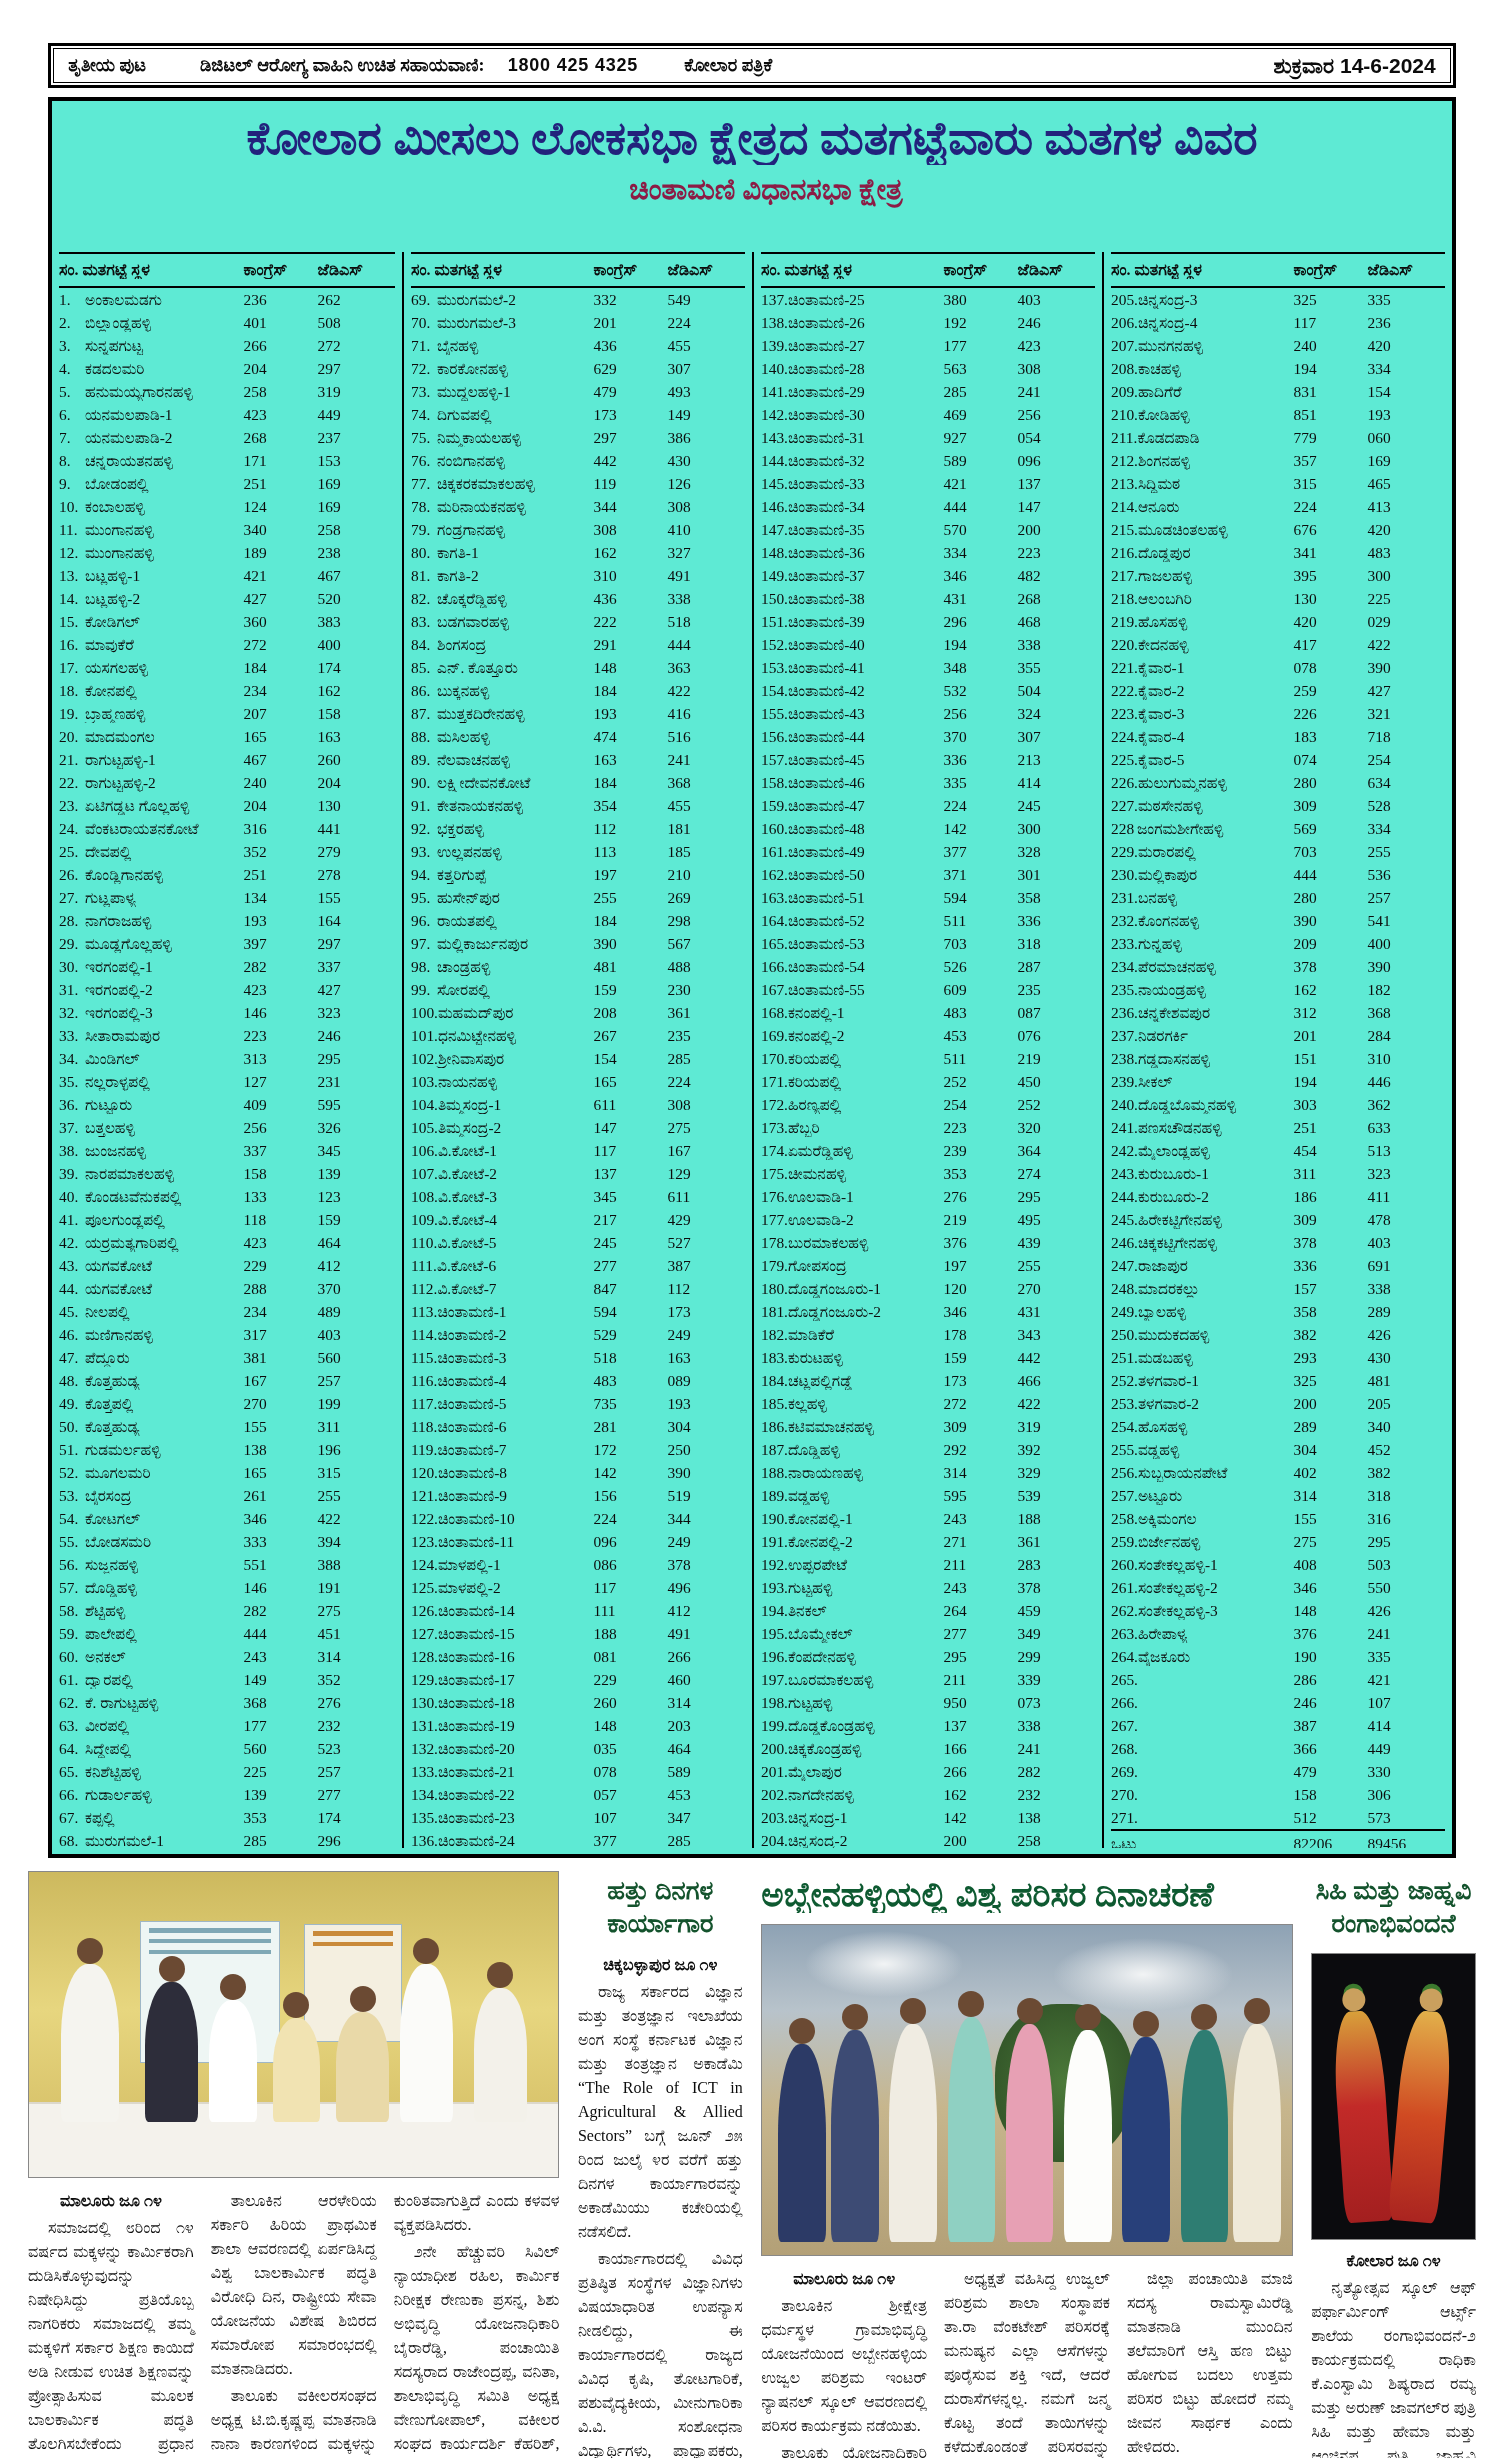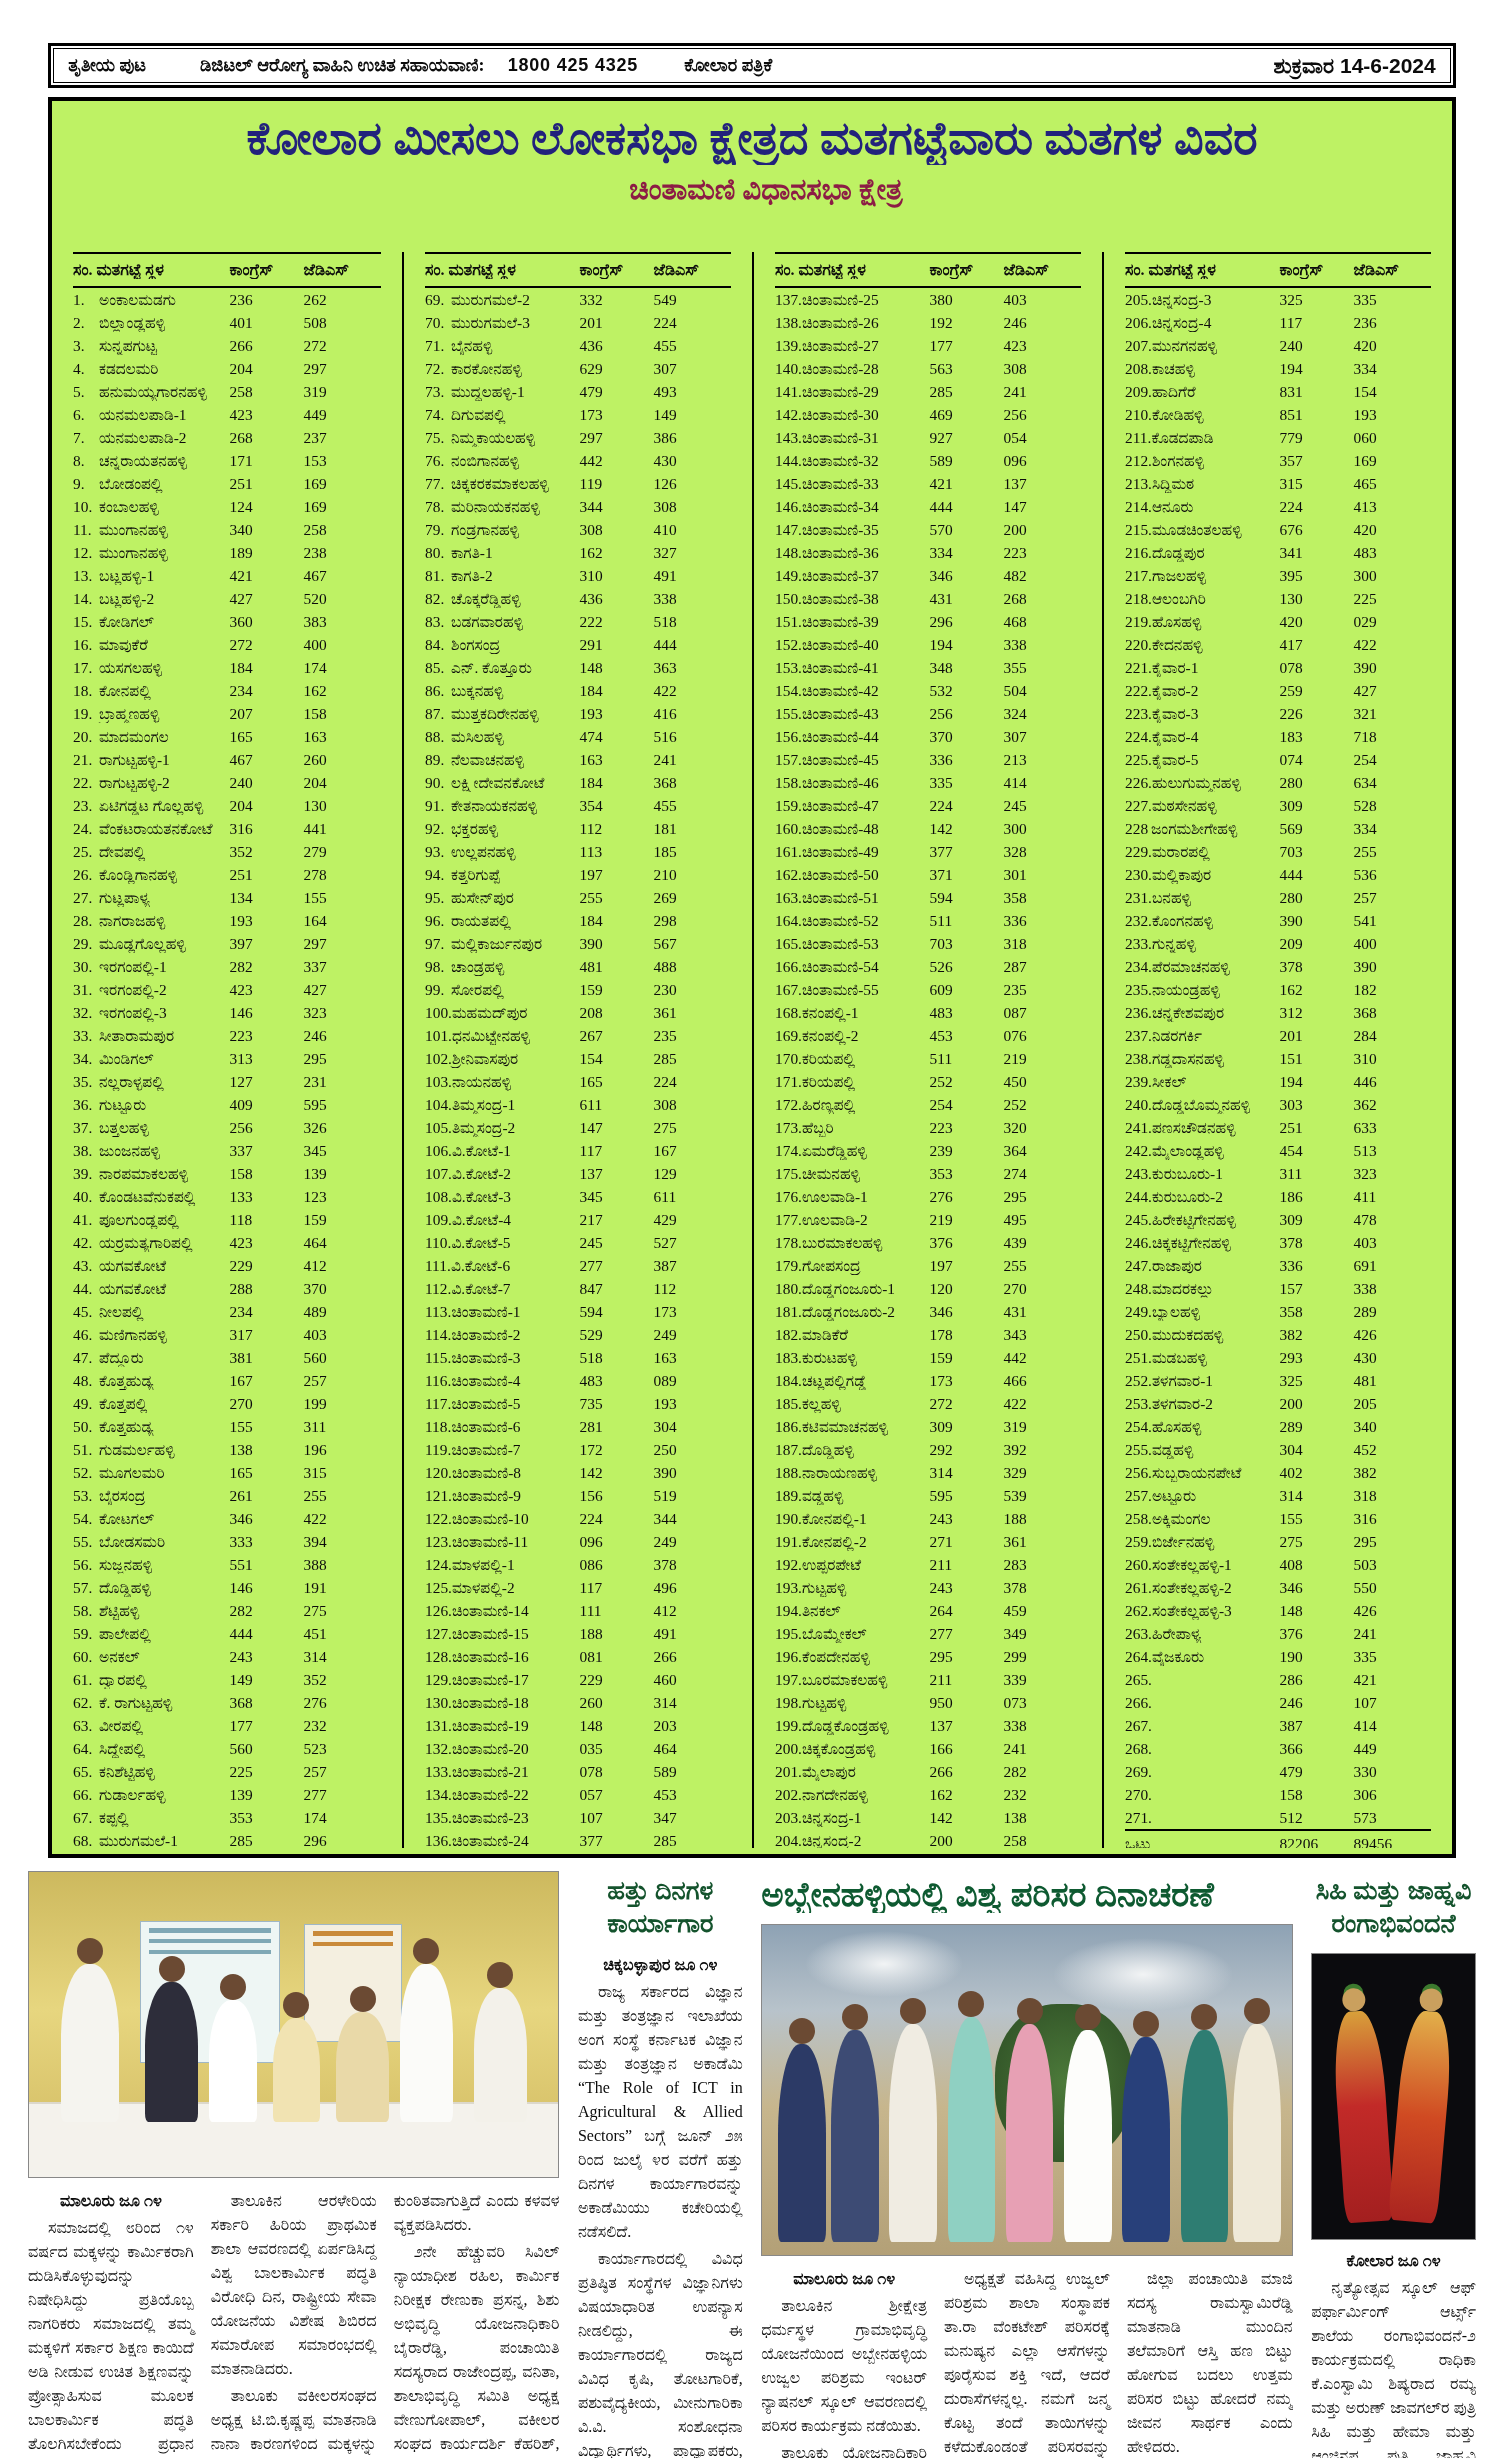--- a/index.html
+++ b/index.html
@@ -17,36 +17,36 @@
     padding:0 14px;box-sizing:border-box;gap:23px;white-space:nowrap;
   }
   .mh-page{font-weight:bold;font-size:18px;}
   .mh-help{font-weight:bold;font-size:18px;margin-left:31px;}
   .mh-phone{font-weight:bold;font-size:18px;font-family:"Liberation Sans",sans-serif;letter-spacing:0.8px;}
   .mh-paper{font-weight:bold;font-size:18px;margin-left:23px;}
   .mh-date{font-weight:bold;font-size:21px;margin-left:auto;font-family:"Liberation Sans",sans-serif;}
   
   .main-box{
     position:absolute;left:48px;top:97px;width:1408px;height:1761px;
-    border:4.6px solid #000;box-sizing:border-box;background:#bef264;
+    border:4.6px solid #000;box-sizing:border-box;background:#5eead4;
   }
   .main-headline{
     margin:12.4px 6.2px 0 6.2px;text-align:center;font-weight:bold;
     font-size:46px;line-height:1.12;color:var(--headline-navy,#22227c);
     white-space:nowrap;overflow:hidden;
   }
   .sub-headline{
     margin:7.7px 0 0 0;text-align:center;font-weight:bold;
     font-size:29px;color:var(--subhead-maroon,#8c1c45);padding-left:28px;
   }
   .table-wrap{
     position:absolute;left:0;right:0;top:151px;bottom:6.2px;
     display:grid;grid-template-columns:1fr 1fr 1fr 1fr;
   }
-  .tcol{border-left:2.3px solid #000;padding:0 21px;box-sizing:border-box;overflow:hidden;}
+  .tcol{border-left:2.3px solid #000;padding:0 7px;box-sizing:border-box;overflow:hidden;}
   .tcol:first-child{border-left:none;}
   .thead{
     display:grid;grid-template-columns:1fr 74px 82px;align-items:center;
     border-top:2.3px solid #000;border-bottom:2.3px solid #000;
     height:32px;font-weight:bold;font-size:16px;white-space:nowrap;
   }
   .trow{
     display:grid;grid-template-columns:1fr 74px 82px;align-items:center;
     height:23px;font-size:15.4px;white-space:nowrap;
   }

